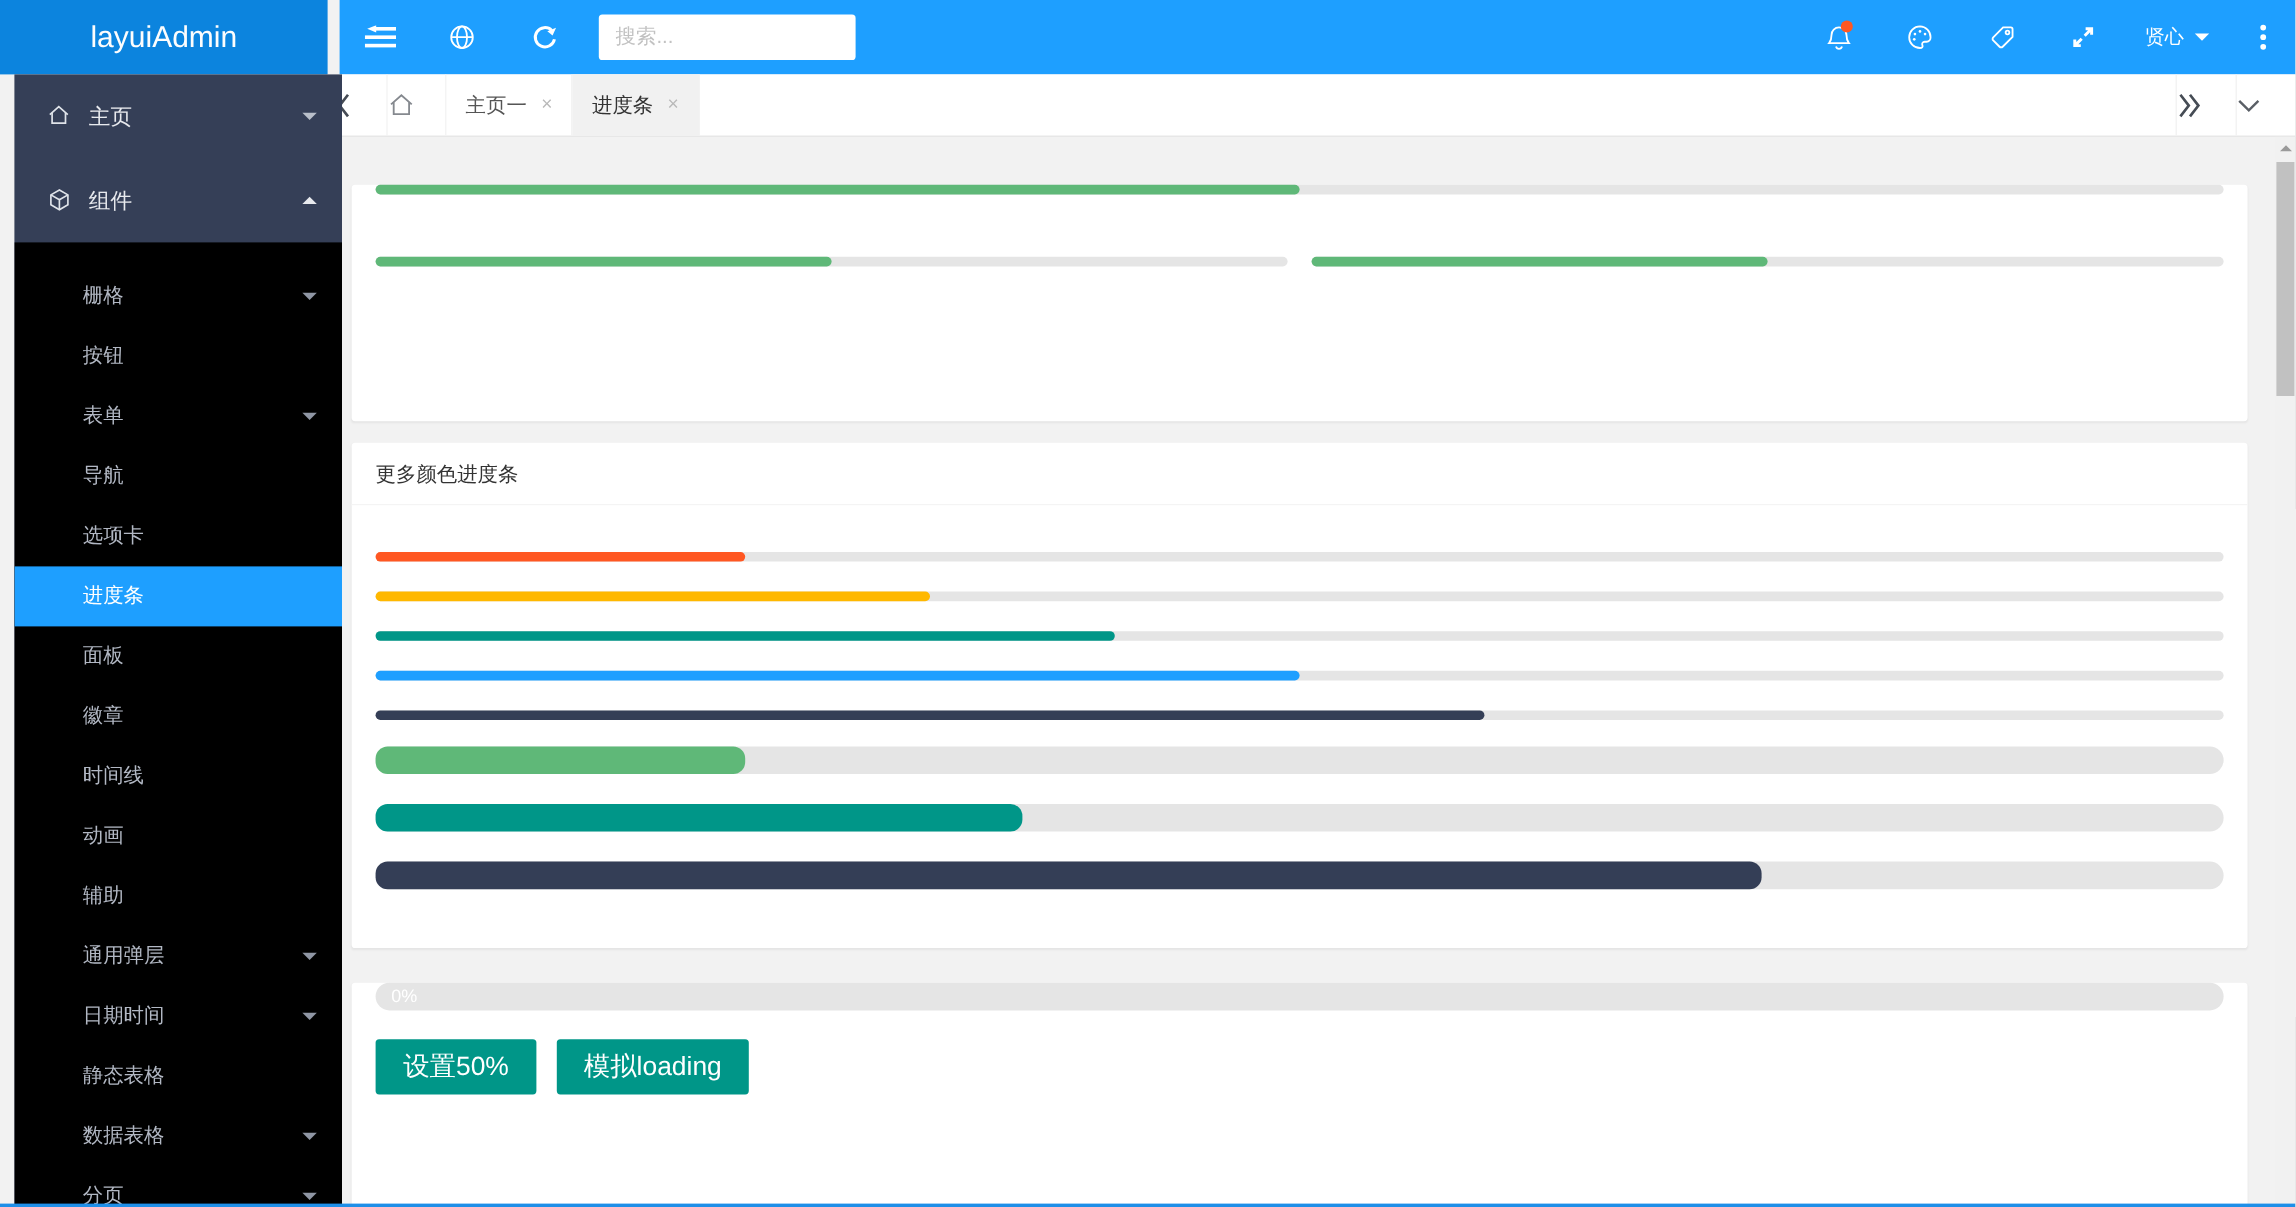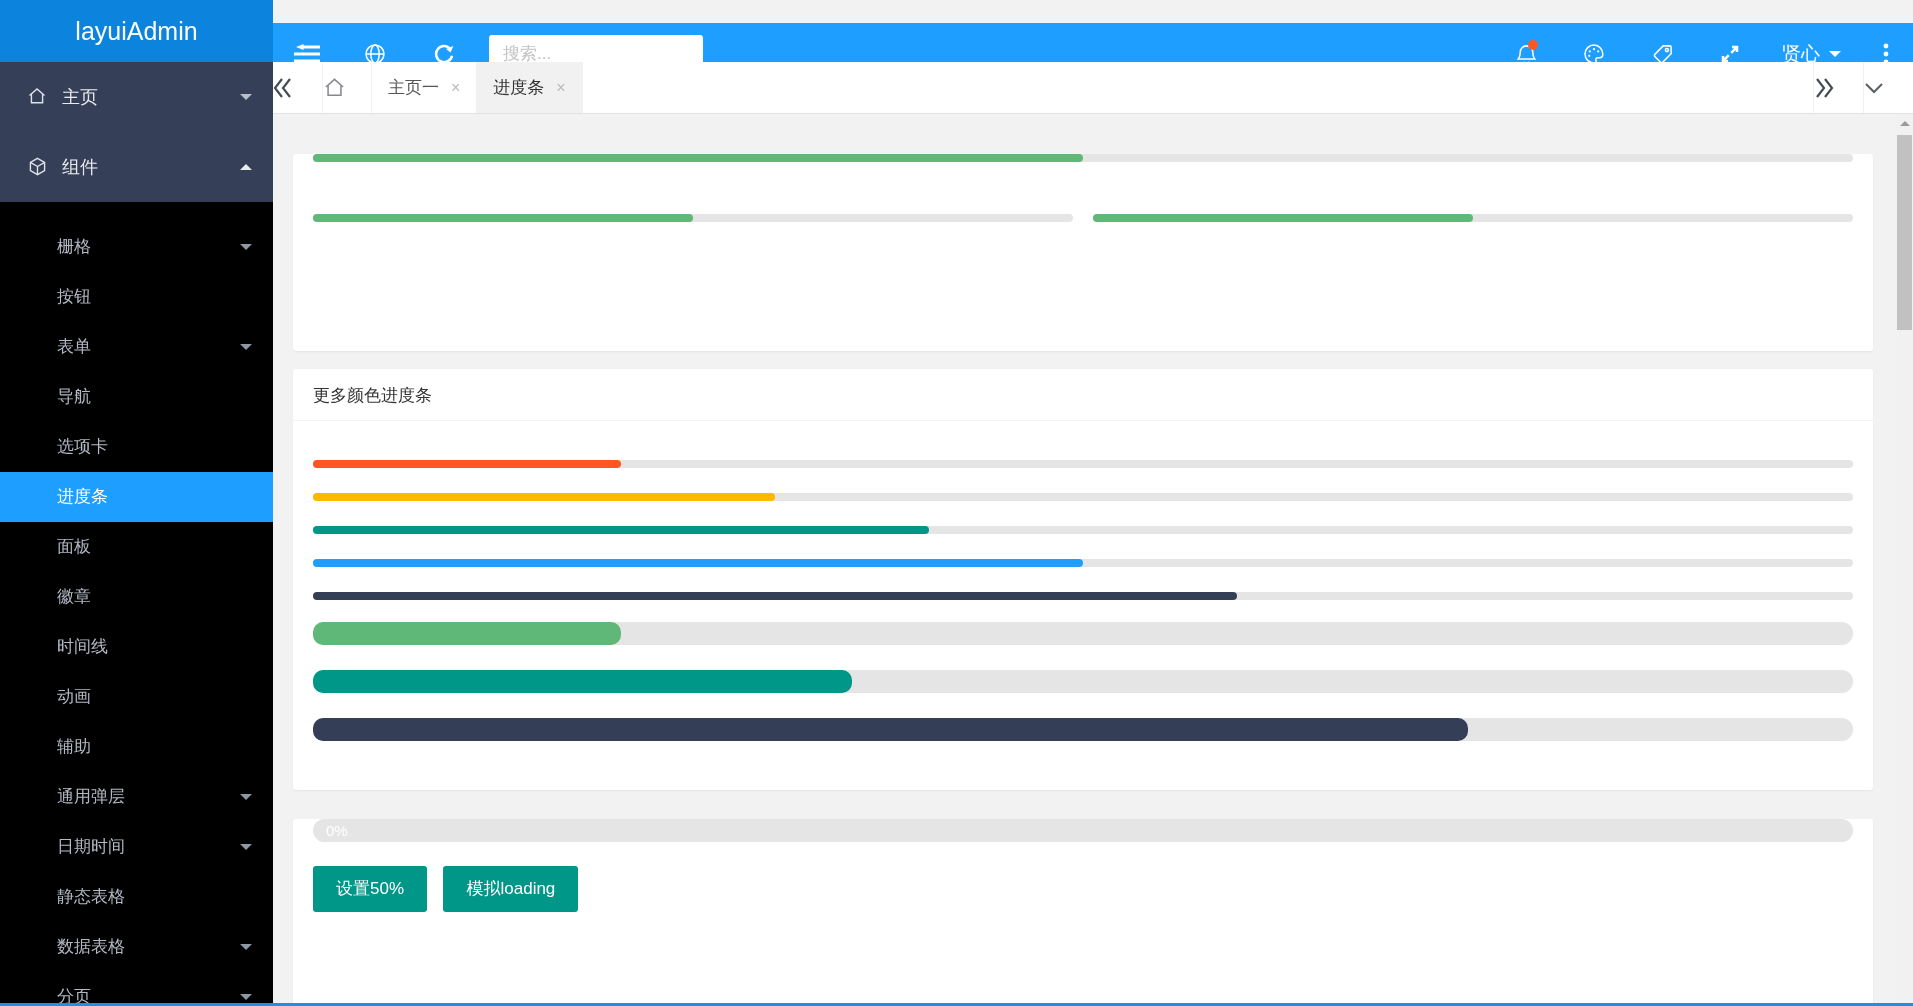--- a/index.html
+++ b/index.html
@@ -3,49 +3,49 @@
 <meta charset="utf-8">
 <style>
   * { margin:0; padding:0; box-sizing:border-box; }
   html,body { background:#ddd; }
   .app{ position:relative; width:1913px; height:1006px; overflow:hidden;
         font-family:"Liberation Sans","DejaVu Sans",sans-serif; background:#f2f2f2; }
 
   
   .logo{ position:absolute; left:0; top:0; width:273px; height:62px; background:#0C84DE;
          color:#fdfdfd; font-size:25px; line-height:62px; text-align:center; }
-  .header{ position:absolute; left:273px; top:0; right:0; height:62px; background:#1E9FFF;
-           display:flex; align-items:center; color:#fff;margin-top:23px; }
+  .header{ position:absolute; left:283px; top:0; right:0; height:62px; background:#1E9FFF;
+           display:flex; align-items:center; color:#fff; }
   .hbtn{ width:68px; height:62px; display:flex; align-items:center; justify-content:center; cursor:pointer; }
   .hbtn svg{ display:block; }
   .search-wrap{ margin-left:12px; }
   .search-input{ width:214px; height:38px; border:none; border-radius:3px; padding:0 14px;
                  font-size:17px; color:#666; outline:none; font-family:inherit; background:#fff; }
   .search-input::placeholder{ color:#c2c2c2; }
   .h-right{ margin-left:auto; display:flex; align-items:center; height:62px; }
   .bell-wrap{ position:relative; }
   .badge-dot{ position:absolute; top:17px; right:22px; width:10px; height:10px; border-radius:50%;
               background:#FF5722; }
-  .user-cell{ display:flex; align-items:center; height:62px; padding:0 18px; cursor:pointer; font-size:19px;text-align:right; }
+  .user-cell{ display:flex; align-items:center; height:62px; padding:0 18px; cursor:pointer; font-size:16px;text-align:right; }
   .caret{ width:0; height:0; border:6px solid transparent; border-top-color:#fff; margin-left:9px; margin-top:6px; }
 
   
   .tabbar{ position:absolute; left:273px; top:62px; right:0; height:52px; background:#fff;
            border-bottom:1px solid #e2e2e2; display:flex; align-items:stretch; }
   .tb-cell{ display:flex; align-items:center; justify-content:space-between; cursor:pointer; }
   .tb-arrow{ width:50px; border-right:1px solid #f2f2f2; }
   .tb-home{ width:49px; border-right:1px solid #f2f2f2; }
   .tab{ padding:0 16px; font-size:17px; color:#555; border-right:1px solid #f0f0f0; }
   .tab .close-x{ margin-left:12px; color:#b9b9b9; font-size:16px; cursor:pointer; }
   .tab.active{ background:#f1f1f1; color:#333; }
   .tb-spacer{ flex:1; }
   .tb-right{ width:50px; border-left:1px solid #f0f0f0; }
 
   
-  .sidebar{ position:absolute; left:0; top:62px; width:273px; bottom:0; background:#353F57; overflow:hidden; }
+  .sidebar{ position:absolute; left:12px; top:62px; width:273px; bottom:0; background:#353F57; overflow:hidden; }
   .side-item{ position:relative; height:70px; display:flex; align-items:center; padding-left:27px;
               color:#e8eaee; font-size:18px; cursor:pointer; }
   .side-item .sicon{ width:22px; height:22px; margin-right:13px; color:#dfe3e9; }
   .child-block{ background:#000000; padding-top:20px; position:absolute; left:0; right:0; top:140px; bottom:0; }
   .child-item{ position:relative; height:50px; line-height:50px; padding-left:57px; font-size:17px;
                color:#b2b8c4; cursor:pointer; }
   .child-item.selected{ background:#1E9FFF; color:#fff; }
   .tri{ position:absolute; right:21px; top:50%; width:0; height:0; border:6px solid transparent; }
   .tri.down{ border-top-color:#b9bfca; margin-top:-3px; }
   .tri.up{ border-bottom-color:#e8eaee; margin-top:-9px; }
@@ -62,21 +62,21 @@
   #card-dynamic{ height:194px; }
 
   .prog{ position:relative; height:8px; background:#e5e5e5; border-radius:10px; }
   .prog .fill{ position:absolute; left:0; top:0; bottom:0; border-radius:10px; }
   .prog.big{ height:23px; border-radius:23px; }
   .prog .ptext{ position:relative; color:#fff; font-size:15px; line-height:23px; padding-left:13px; }
   .half-row{ display:flex; gap:20px; }
   .half-row .prog{ flex:1; }
 
   .btn{ display:inline-block; height:46px; line-height:46px; padding:0 23px; margin-right:12px;
-        background:#009688; color:#fff; font-size:17px; border-radius:3px; border:none; cursor:pointer;
+        background:#009688; color:#fff; font-size:22px; border-radius:3px; border:none; cursor:pointer;
         font-family:inherit; }
 
   
   .vscroll{ position:absolute; right:0; top:114px; width:17px; bottom:0; background:#f1f1f1; }
   .sb-up{ height:17px; display:flex; align-items:center; justify-content:center; }
   .sb-up .sb-tri{ width:0; height:0; border:5px solid transparent; border-bottom-color:#9a9a9a; margin-top:-4px; }
   .sb-thumb{ position:absolute; left:1px; right:1px; top:21px; height:195px; background:#c1c1c1; }
 
   .bottom-strip{ position:absolute; left:0; right:0; bottom:0; height:3px; background:#1E8FE8; z-index:50; }
 </style>

